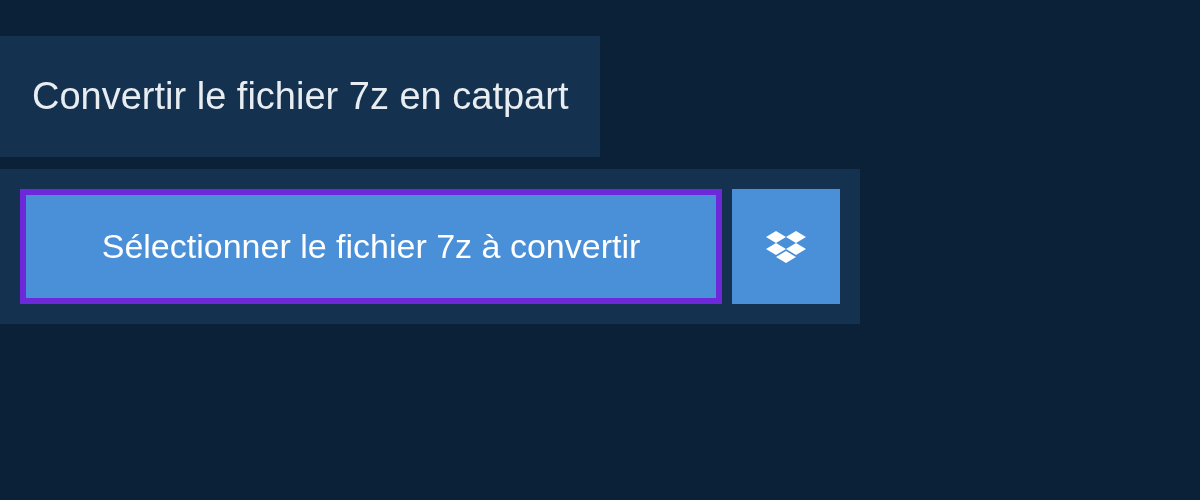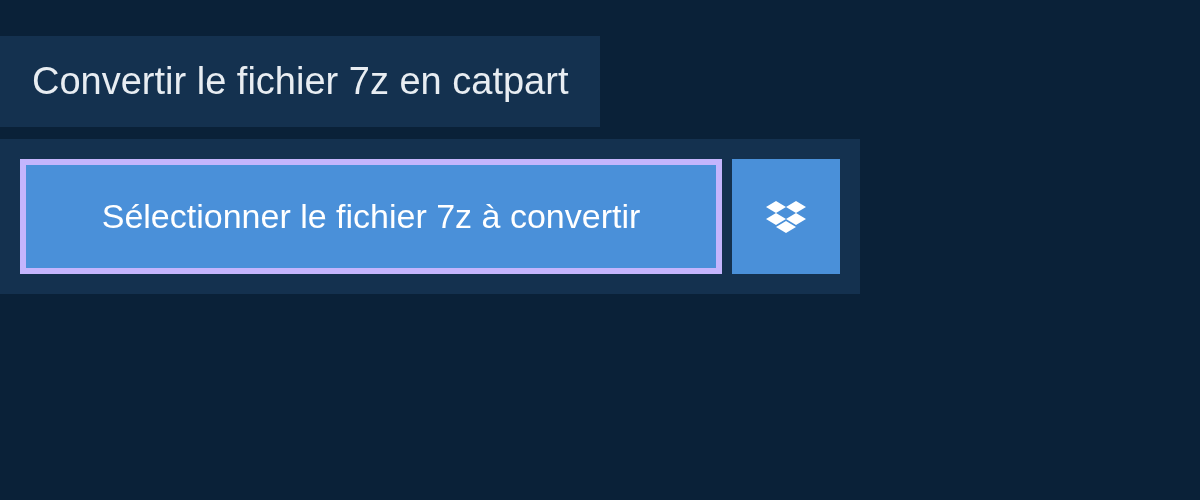--- a/index.html
+++ b/index.html
@@ -10,41 +10,41 @@
     body {
       width: 1200px;
       height: 500px;
       background-color: #0a2138;
       font-family: -apple-system, BlinkMacSystemFont, 'Segoe UI', Arial, sans-serif;
       overflow: hidden;
     }
     .title-bar {
       display: inline-block;
       background-color: #14314f;
-      padding: 24px 32px;
+      padding: 39px 32px;
       margin-top: 36px;
       margin-left: 0;
     }
     .title-text {
       color: #e8edf2;
       font-size: 38px;
       font-weight: 400;
     }
     .button-panel {
       background-color: #14314f;
       padding: 20px;
       margin-top: 12px;
       width: 860px;
       display: flex;
       gap: 10px;
     }
     .select-button {
       flex: 1;
       background-color: #4a90d9;
-      border: 6px solid #c4b5fd;
+      border: 6px solid #6d28d9;
       padding: 32px 18px;
       display: flex;
       align-items: center;
       justify-content: center;
       cursor: pointer;
       text-align: center;
     }
     .select-button-text {
       color: #ffffff;
       font-size: 34px;

